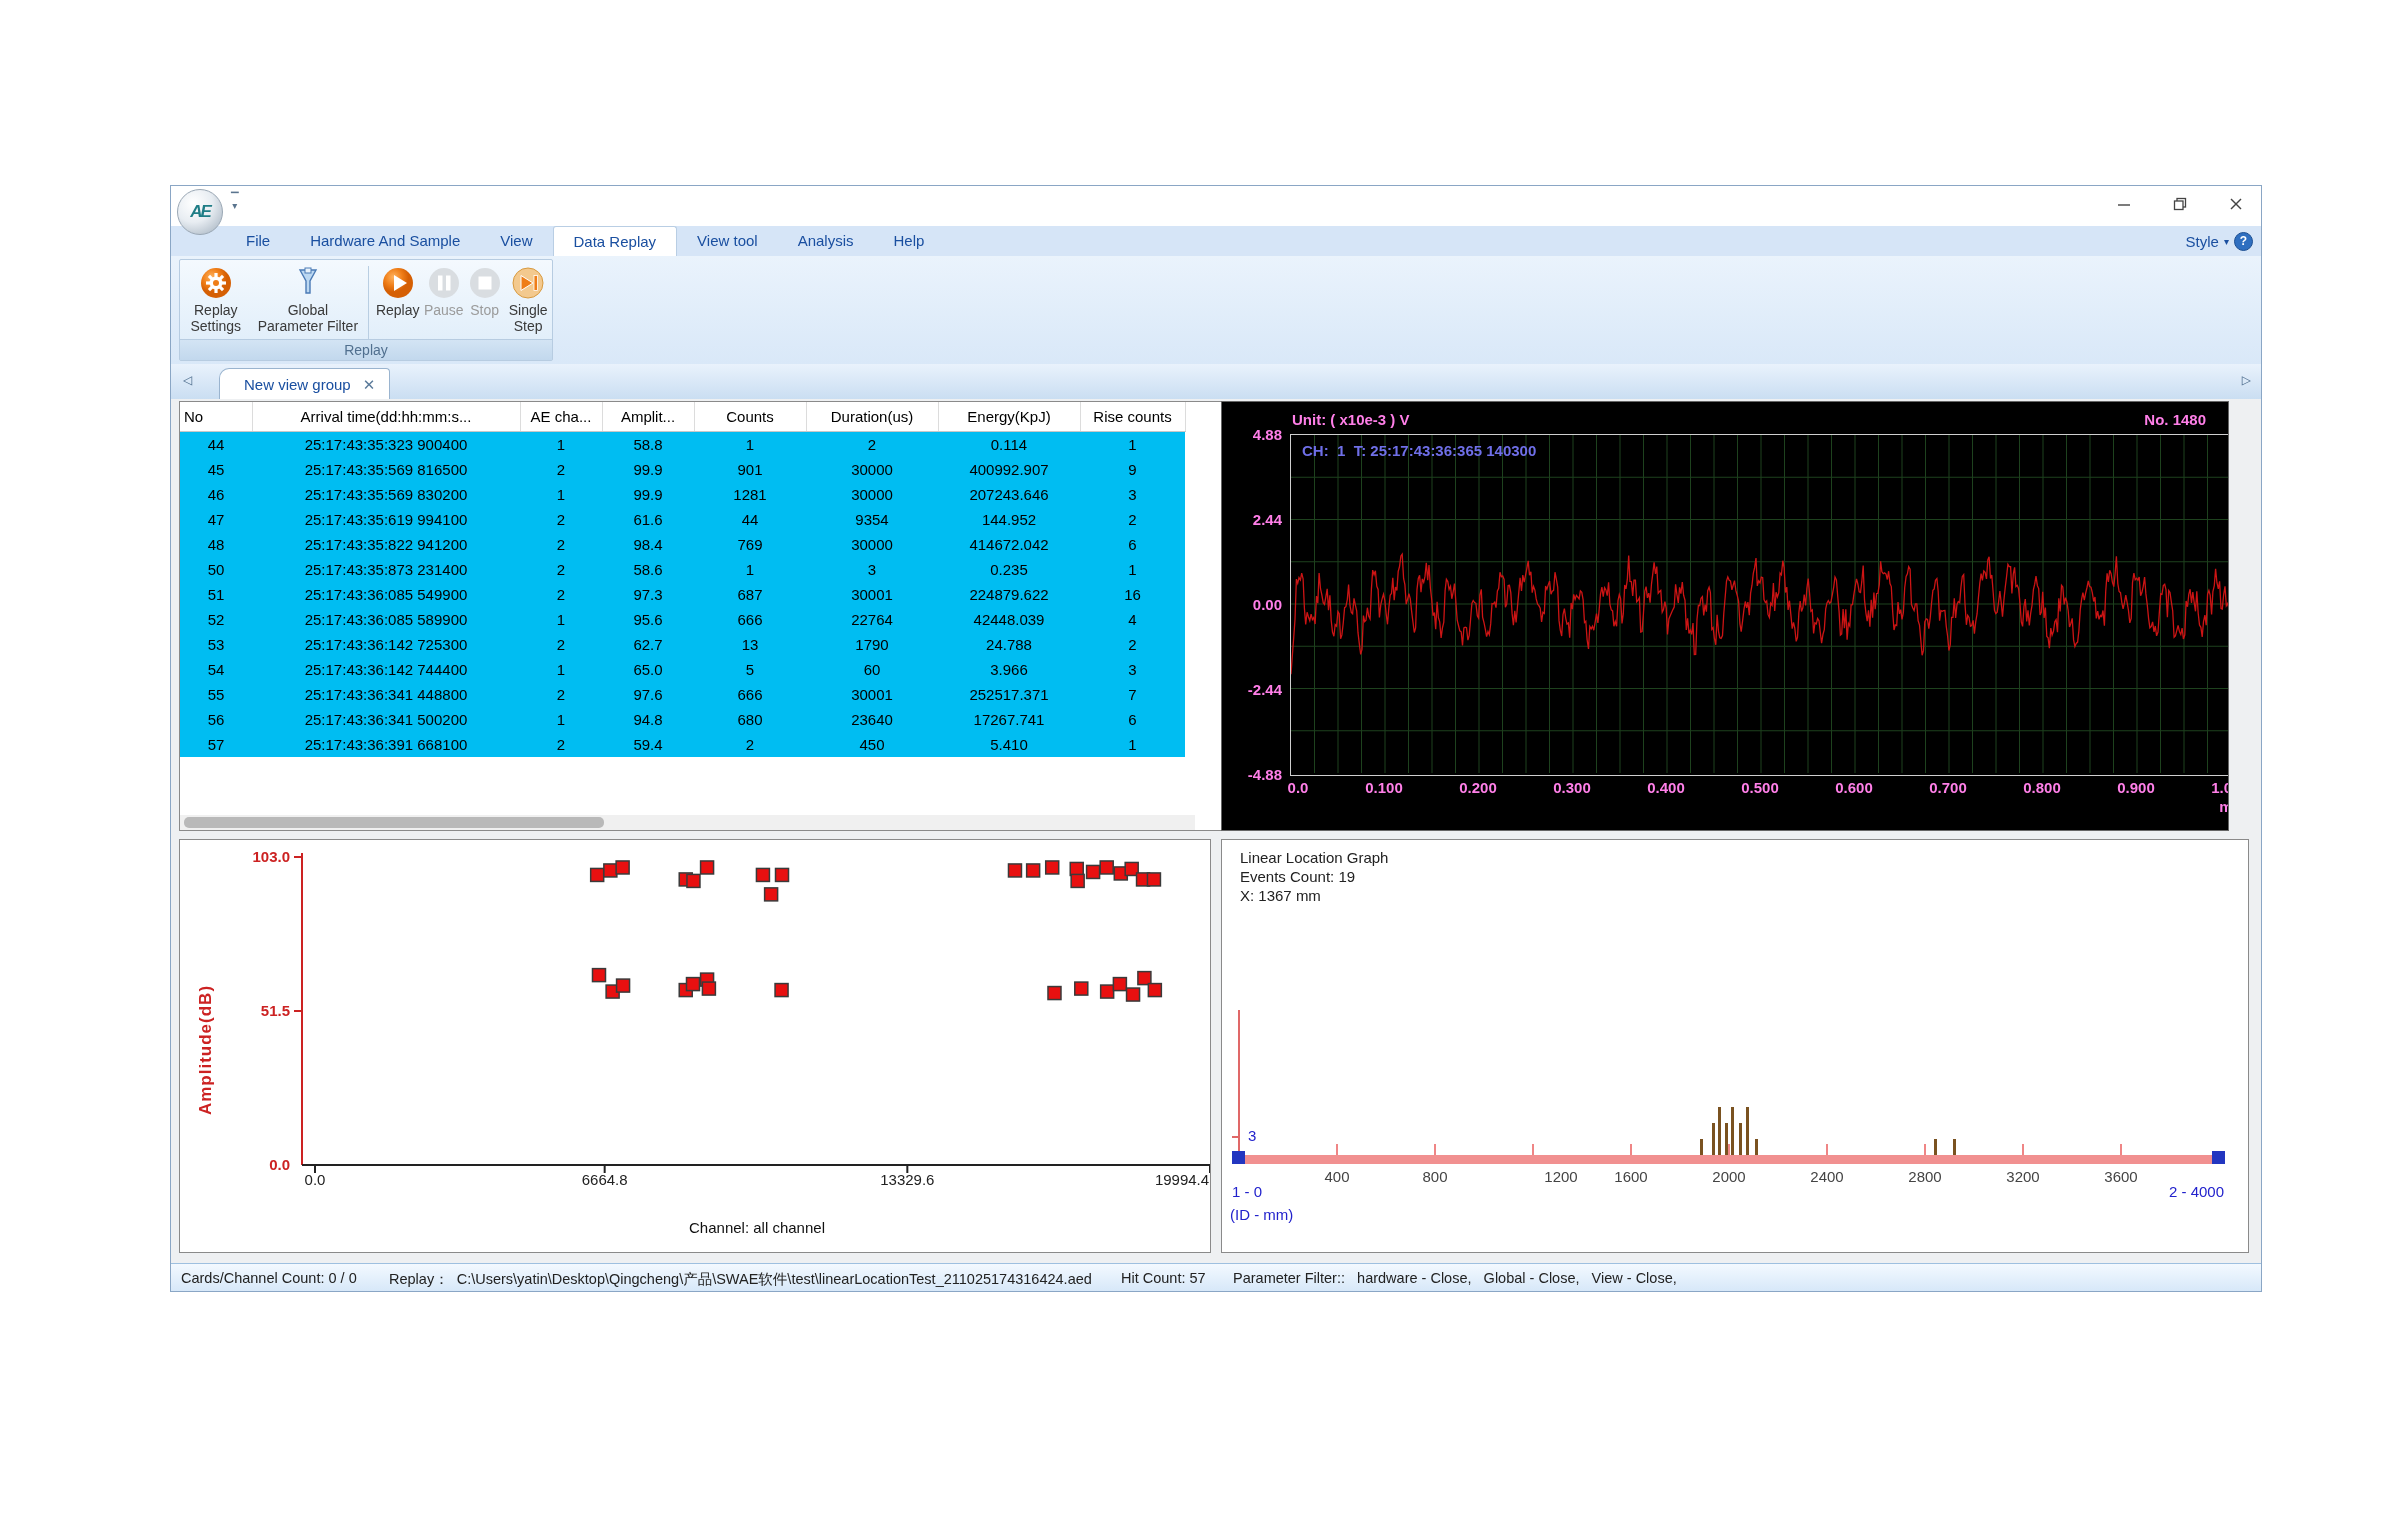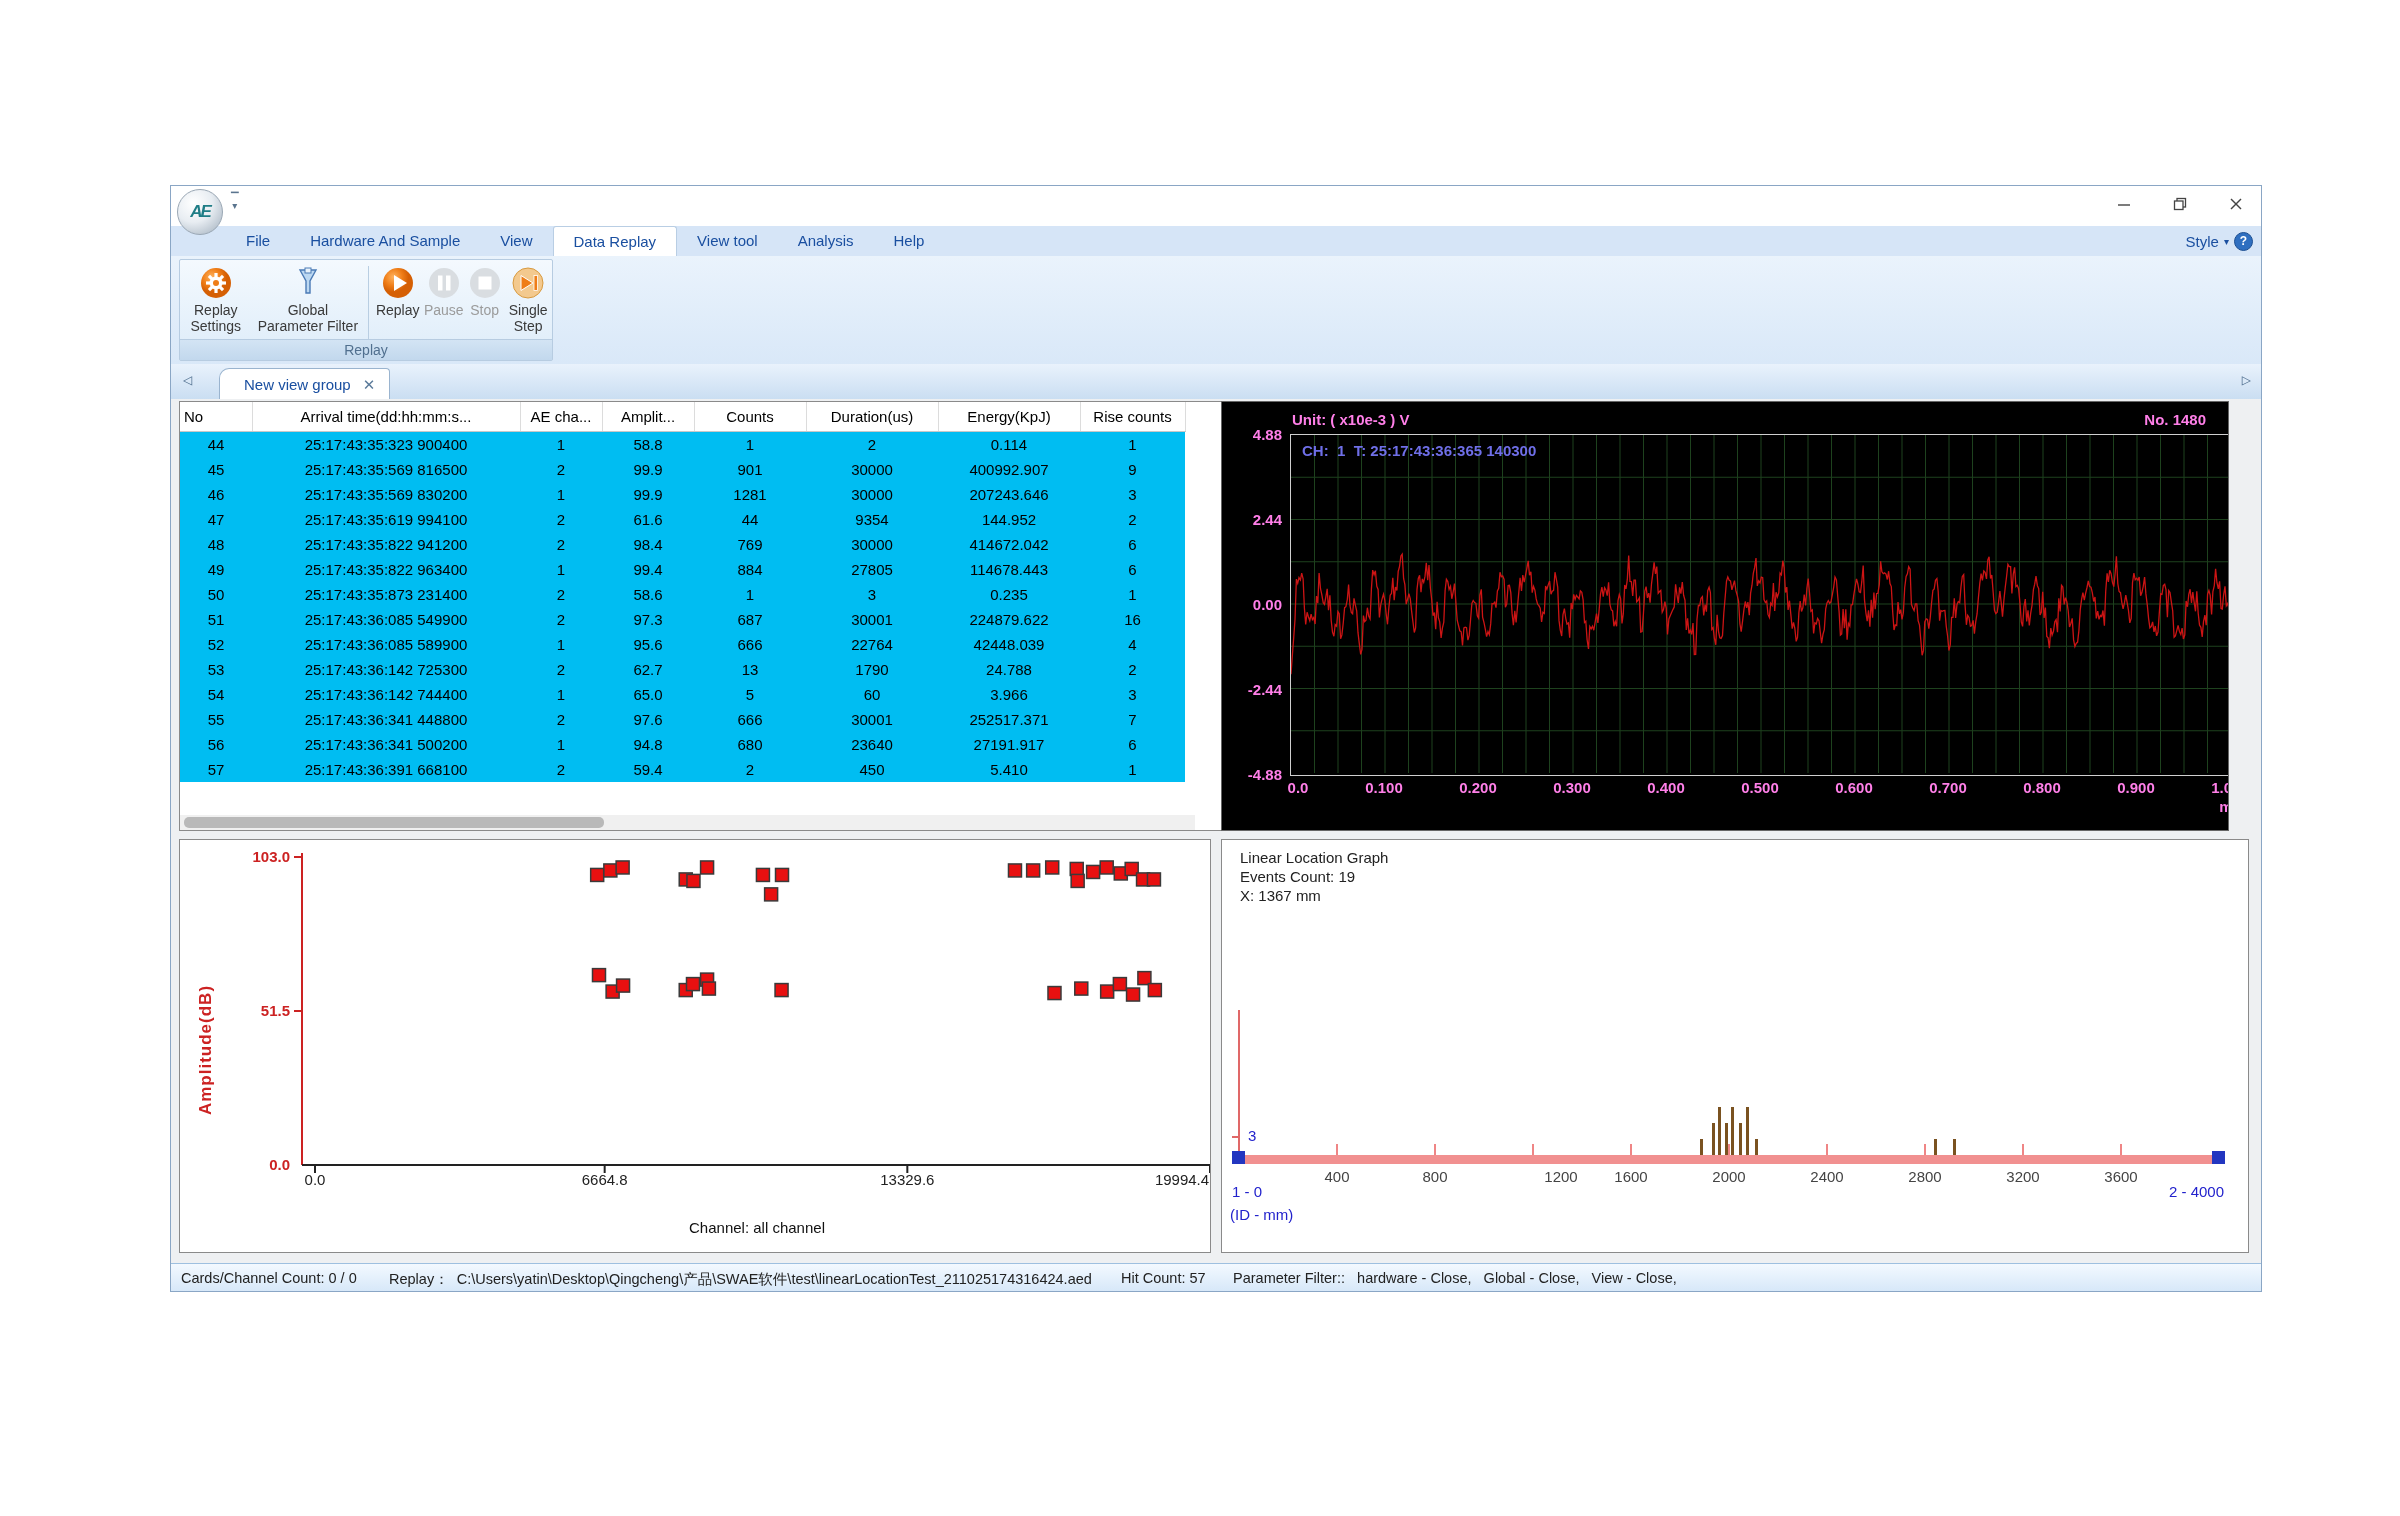--- a/index.html
+++ b/index.html
@@ -287,30 +287,20 @@
             <td>48</td>
             <td>25:17:43:35:822 941200</td>
             <td>2</td>
             <td>98.4</td>
             <td>769</td>
             <td>30000</td>
             <td>414672.042</td>
             <td>6</td>
           </tr>
           <tr class="sel">
-            <td>49</td>
-            <td>25:17:43:35:822 963400</td>
-            <td>1</td>
-            <td>99.4</td>
-            <td>884</td>
-            <td>27805</td>
-            <td>114678.443</td>
-            <td>6</td>
-          </tr>
-          <tr class="sel">
             <td>50</td>
             <td>25:17:43:35:873 231400</td>
             <td>2</td>
             <td>58.6</td>
             <td>1</td>
             <td>3</td>
             <td>0.235</td>
             <td>1</td>
           </tr>
           <tr class="sel">
@@ -363,21 +353,21 @@
             <td>252517.371</td>
             <td>7</td>
           </tr>
           <tr class="sel">
             <td>56</td>
             <td>25:17:43:36:341 500200</td>
             <td>1</td>
             <td>94.8</td>
             <td>680</td>
             <td>23640</td>
-            <td>27191.917</td>
+            <td>17267.741</td>
             <td>6</td>
           </tr>
           <tr class="sel">
             <td>57</td>
             <td>25:17:43:36:391 668100</td>
             <td>2</td>
             <td>59.4</td>
             <td>2</td>
             <td>450</td>
             <td>5.410</td>

